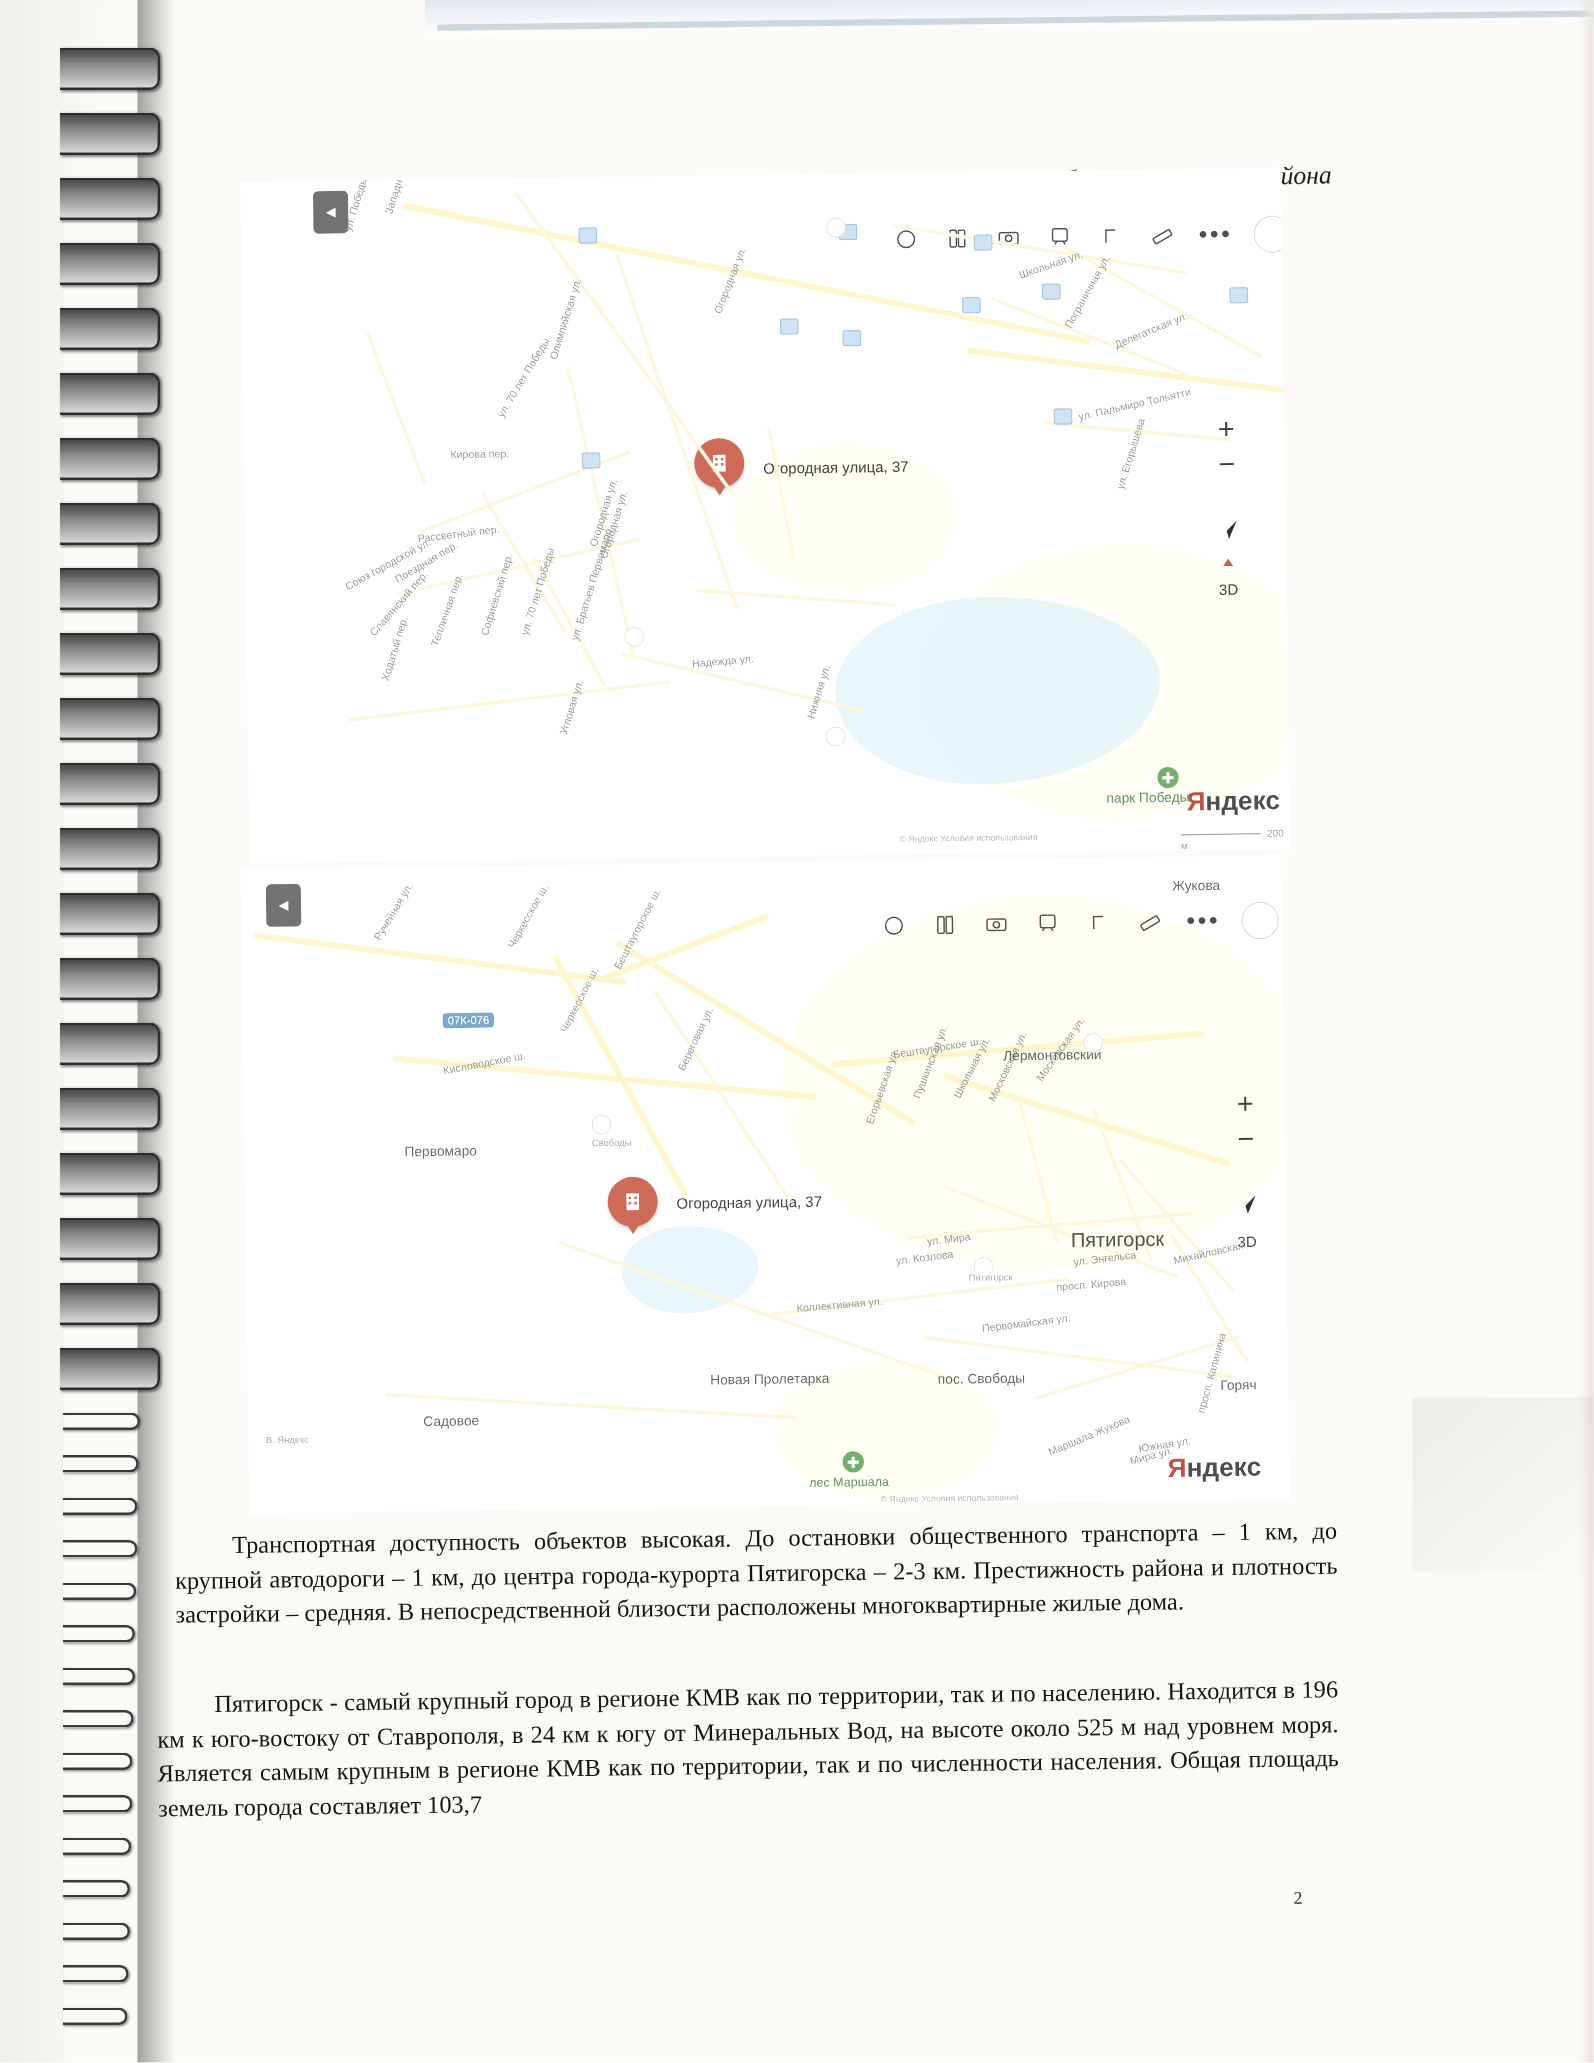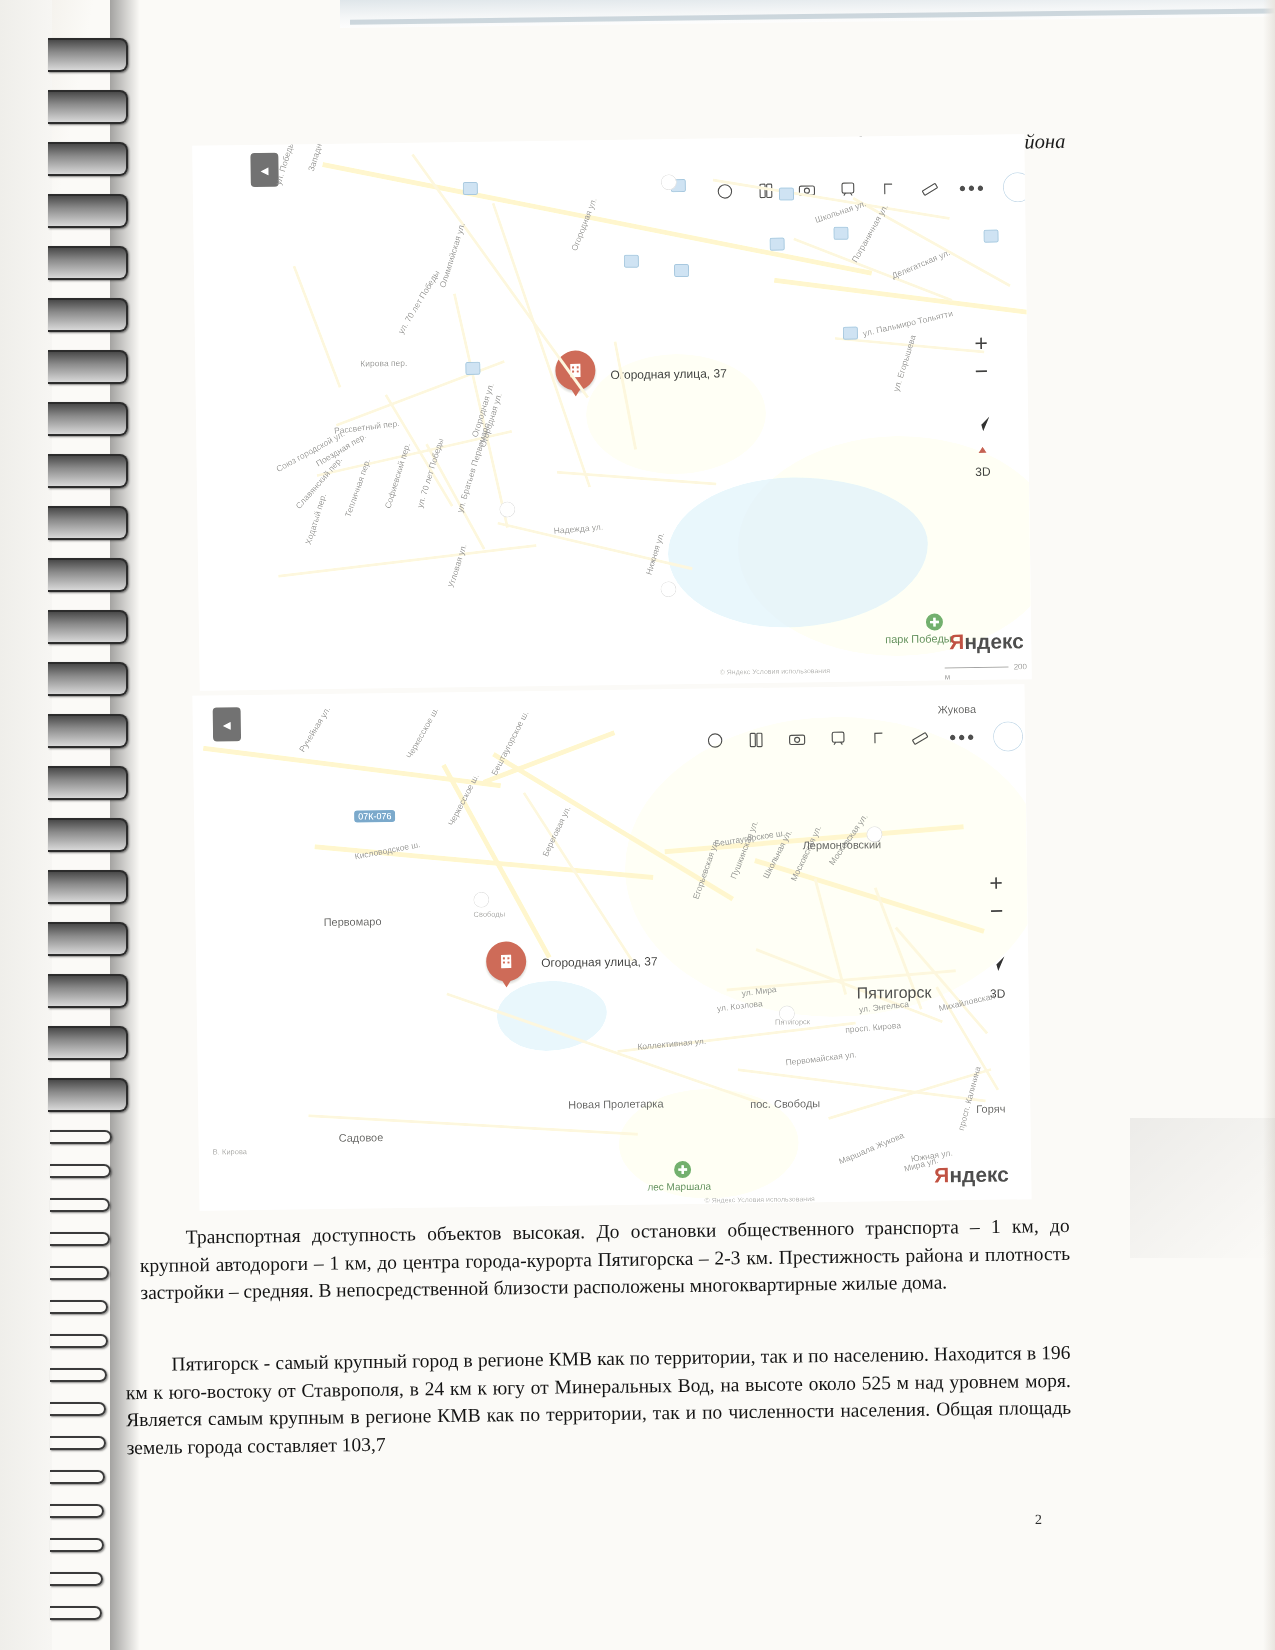--- a/index.html
+++ b/index.html
@@ -462,21 +462,21 @@
       <div class="placename midplace" style="left: 745px; top: 18px;">Жукова</div>
       <div class="placename midplace" style="left: 128px; top: 222px;">Первомаро</div>
       <div class="placename poi-lbl" style="left: 278px; top: 218px;">Свободы</div>
       <div class="placename midplace" style="left: 608px; top: 152px;">Лермонтовский</div>
       <div class="placename bigplace" style="left: 660px; top: 298px;">Пятигорск</div>
       <div class="placename poi-lbl" style="left: 578px; top: 330px;">Пятигорск</div>
       <div class="placename midplace" style="left: 370px; top: 408px;">Новая Пролетарка</div>
       <div class="placename midplace" style="left: 552px; top: 410px;">пос. Свободы</div>
       <div class="placename midplace" style="left: 140px; top: 438px;">Садовое</div>
       <div class="placename midplace" style="left: 778px; top: 418px;">Горяч</div>
-      <div class="placename poi-lbl" style="left: 14px; top: 452px;">В. Кирова</div>
+      <div class="placename poi-lbl" style="left: 14px; top: 452px;">В. Яндекс</div>
       <div class="poi" style="left: 278px; top: 200px;"></div>
       <div class="poi" style="left: 672px; top: 140px;"></div>
       <div class="poi" style="left: 582px; top: 318px;"></div>
     </div>
 
   <div class="para" id="p1"><span class="indent"></span><span>Транспортная доступность объектов высокая. До остановки общественного транспорта – 1 км, до крупной автодороги – 1 км, до центра города-курорта Пятигорска – 2-3 км. Престижность района и плотность застройки – средняя.  В непосредственной близости расположены многоквартирные жилые дома.</span></div>
   <div class="para" id="p2"><span class="indent"></span><span>Пятигорск - самый крупный город в регионе КМВ как по территории, так и по населению. Находится в 196 км к юго-востоку от Ставрополя, в 24 км к югу от Минеральных Вод, на высоте около 525 м над уровнем моря. Является самым крупным в регионе КМВ как по территории, так и по численности населения. Общая площадь земель города составляет 103,7</span></div>
 
   <div class="pageno">2</div>
 </div>

